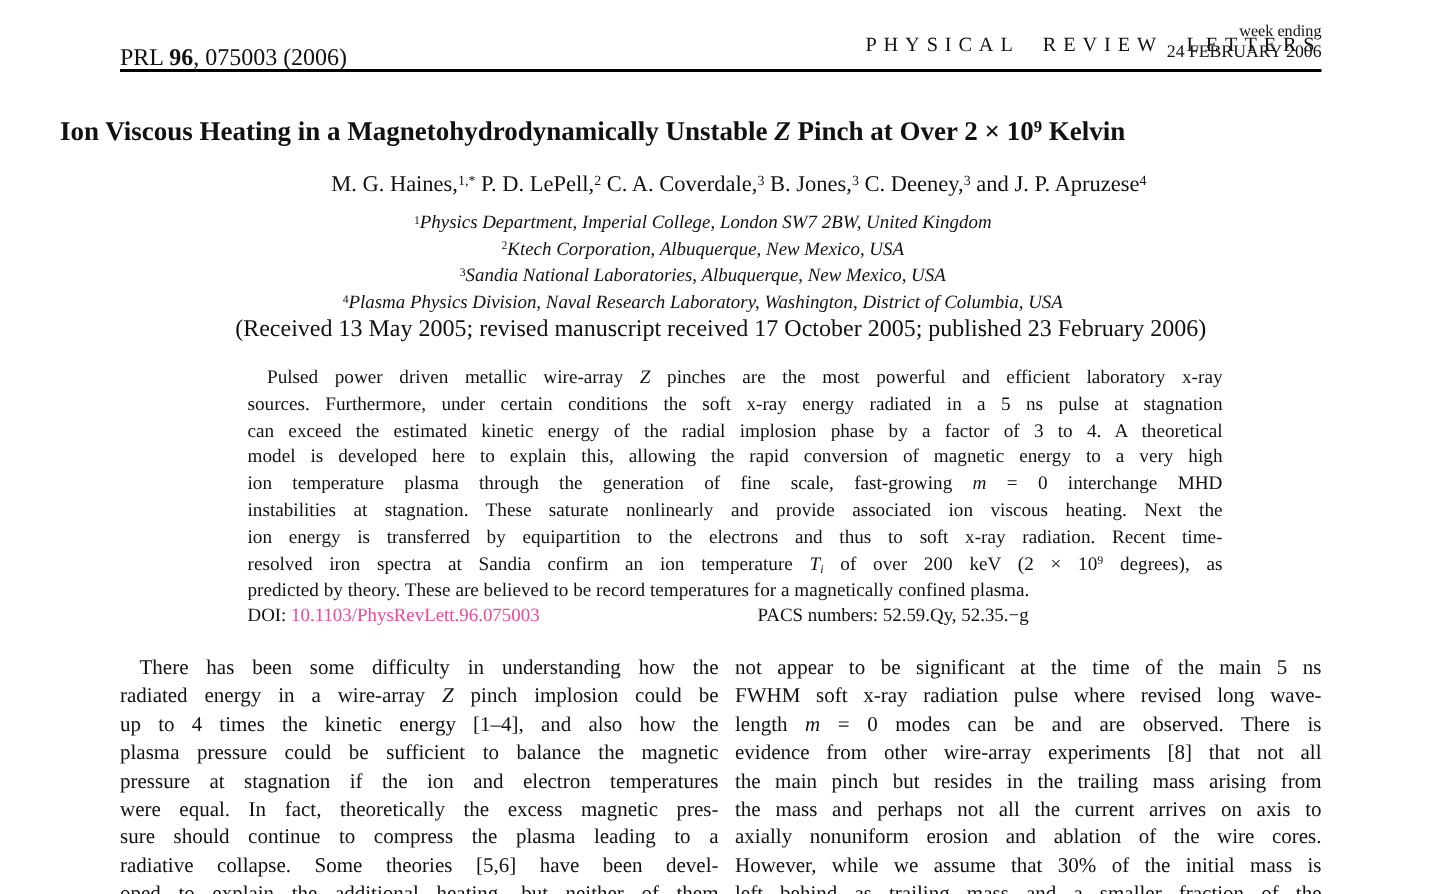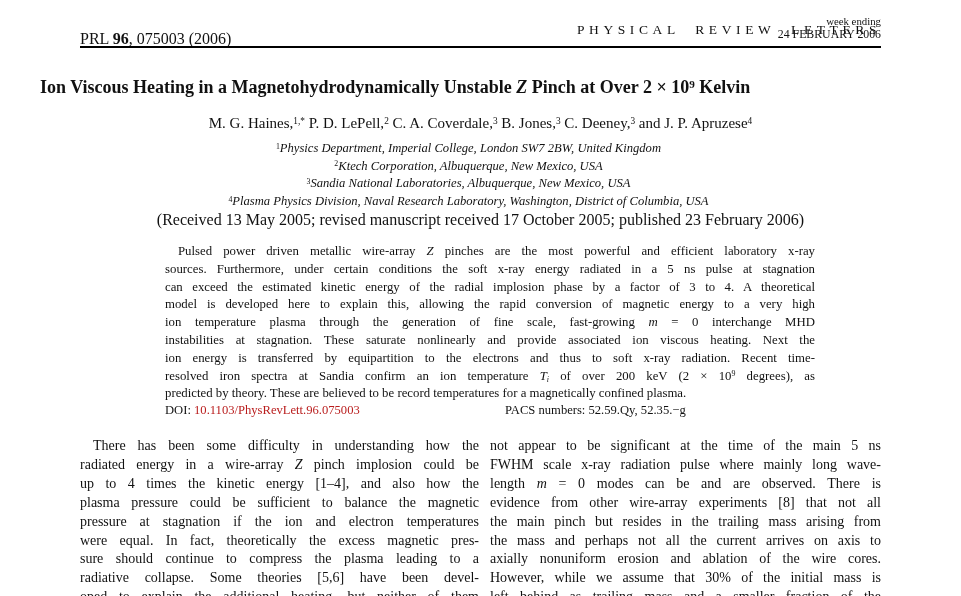--- a/index.html
+++ b/index.html
@@ -8,21 +8,21 @@
   
   .hdr-left{position:absolute;left:80px;top:30px;font-size:16px;white-space:nowrap;}
   .hdr-center{position:absolute;left:80px;top:22px;width:801px;text-align:right;
               font-size:13.5px;letter-spacing:4.6px;word-spacing:8px;white-space:nowrap;}
   .hdr-right{position:absolute;right:80px;top:15px;text-align:right;font-size:10.8px;line-height:13px;}
   .hdr-right .date{font-size:11.8px;}
   .hrule{position:absolute;left:80px;top:46px;width:801px;height:2px;background:#000;}
   
   .title{position:absolute;left:40px;top:76px;width:881px;margin:0;text-align:left;
          font-size:18px;font-weight:bold;line-height:22px;}
-  .authors{position:absolute;left:80px;top:115px;width:801px;text-align:center;font-size:15px;}
+  .authors{position:absolute;left:92px;top:115px;width:801px;text-align:center;font-size:15px;}
   .affils{position:absolute;left:68px;top:140px;width:801px;text-align:center;
           font-size:12.6px;line-height:17.7px;}
   .affils .jline{text-align:center;text-align-last:auto;text-indent:0;}
   .received{position:absolute;left:80px;top:211px;width:801px;text-align:center;font-size:16px;}
   
   .abstract{position:absolute;left:165px;top:243px;width:650px;font-size:12.8px;line-height:17.8px;}
   .jline{text-align:justify;text-align-last:justify;}
   .jline.last{text-align-last:left;}
   .jline.indent{text-indent:13px;}
   
@@ -72,38 +72,38 @@
       <div class="jline"><span>can exceed the estimated kinetic energy of the radial implosion phase by a factor of 3 to 4. A theoretical</span></div>
       <div class="jline"><span>model is developed here to explain this, allowing the rapid conversion of magnetic energy to a very high</span></div>
       <div class="jline"><span>ion temperature plasma through the generation of fine scale, fast-growing </span><span class="it">m</span><span> = 0 interchange MHD</span></div>
       <div class="jline"><span>instabilities at stagnation. These saturate nonlinearly and provide associated ion viscous heating. Next the</span></div>
       <div class="jline"><span>ion energy is transferred by equipartition to the electrons and thus to soft x-ray radiation. Recent time-</span></div>
       <div class="jline"><span>resolved iron spectra at Sandia confirm an ion temperature </span><span class="it">T</span><sub class="it">i</sub><span> of over 200 keV (2 × 10</span><sup>9</sup><span> degrees), as</span></div>
       <div class="jline last"><span>predicted by theory. These are believed to be record temperatures for a magnetically confined plasma.</span></div>
     </div>
 
   <div class="doiline">
-    <span>DOI: </span><a class="doilink" style="color:#b91c1c">10.1103/PhysRevLett.96.075003</a>
+    <span>DOI: </span><a class="doilink" style="color:#ec4899">10.1103/PhysRevLett.96.075003</a>
     <span class="pacs">PACS numbers: 52.59.Qy, 52.35.−g</span>
   </div>
 
   <div class="col left">
       <div class="jline indent"><span>There has been some difficulty in understanding how the</span></div>
       <div class="jline"><span>radiated energy in a wire-array </span><span class="it">Z</span><span> pinch implosion could be</span></div>
       <div class="jline"><span>up to 4 times the kinetic energy [1–4], and also how the</span></div>
       <div class="jline"><span>plasma pressure could be sufficient to balance the magnetic</span></div>
       <div class="jline"><span>pressure at stagnation if the ion and electron temperatures</span></div>
       <div class="jline"><span>were equal. In fact, theoretically the excess magnetic pres-</span></div>
       <div class="jline"><span>sure should continue to compress the plasma leading to a</span></div>
       <div class="jline"><span>radiative collapse. Some theories [5,6] have been devel-</span></div>
       <div class="jline"><span>oped to explain the additional heating, but neither of them</span></div>
     </div>
   <div class="col right">
       <div class="jline"><span>not appear to be significant at the time of the main 5 ns</span></div>
-      <div class="jline"><span>FWHM scale x-ray radiation pulse where mainly long wave-</span></div>
+      <div class="jline"><span>FWHM soft x-ray radiation pulse where revised long wave-</span></div>
       <div class="jline"><span>length </span><span class="it">m</span><span> = 0 modes can be and are observed. There is</span></div>
       <div class="jline"><span>evidence from other wire-array experiments [8] that not all</span></div>
       <div class="jline"><span>the main pinch but resides in the trailing mass arising from</span></div>
       <div class="jline"><span>the mass and perhaps not all the current arrives on axis to</span></div>
       <div class="jline"><span>axially nonuniform erosion and ablation of the wire cores.</span></div>
       <div class="jline"><span>However, while we assume that 30% of the initial mass is</span></div>
       <div class="jline"><span>left behind as trailing mass and a smaller fraction of the</span></div>
     </div>
 
 </div>

